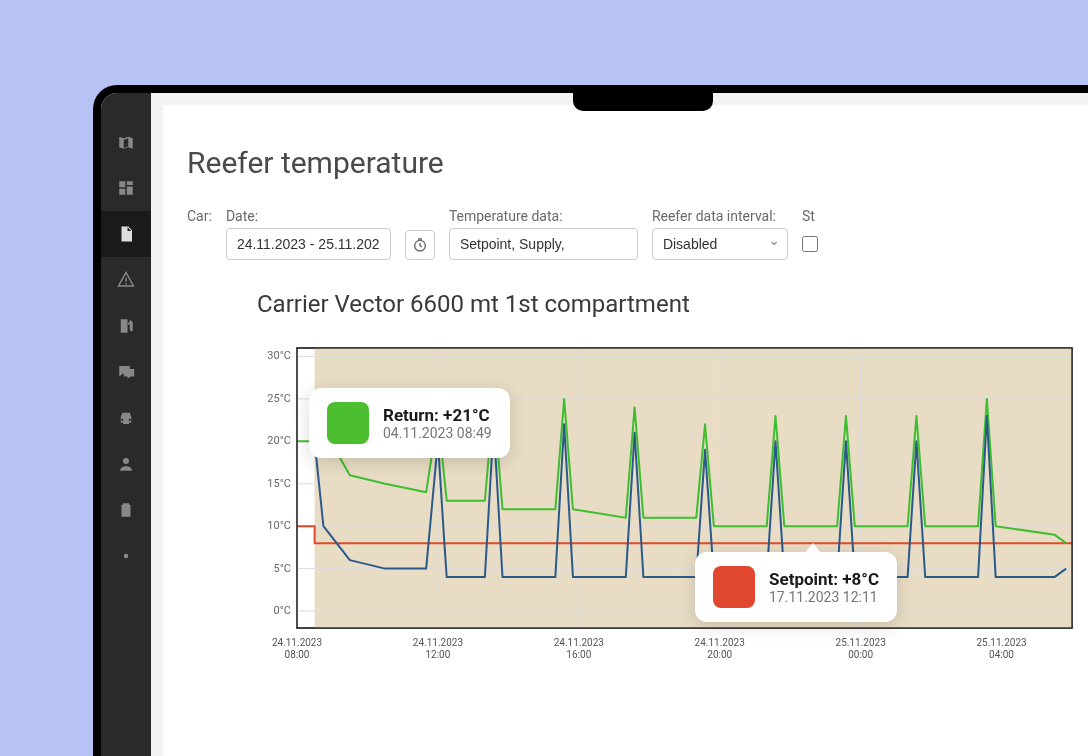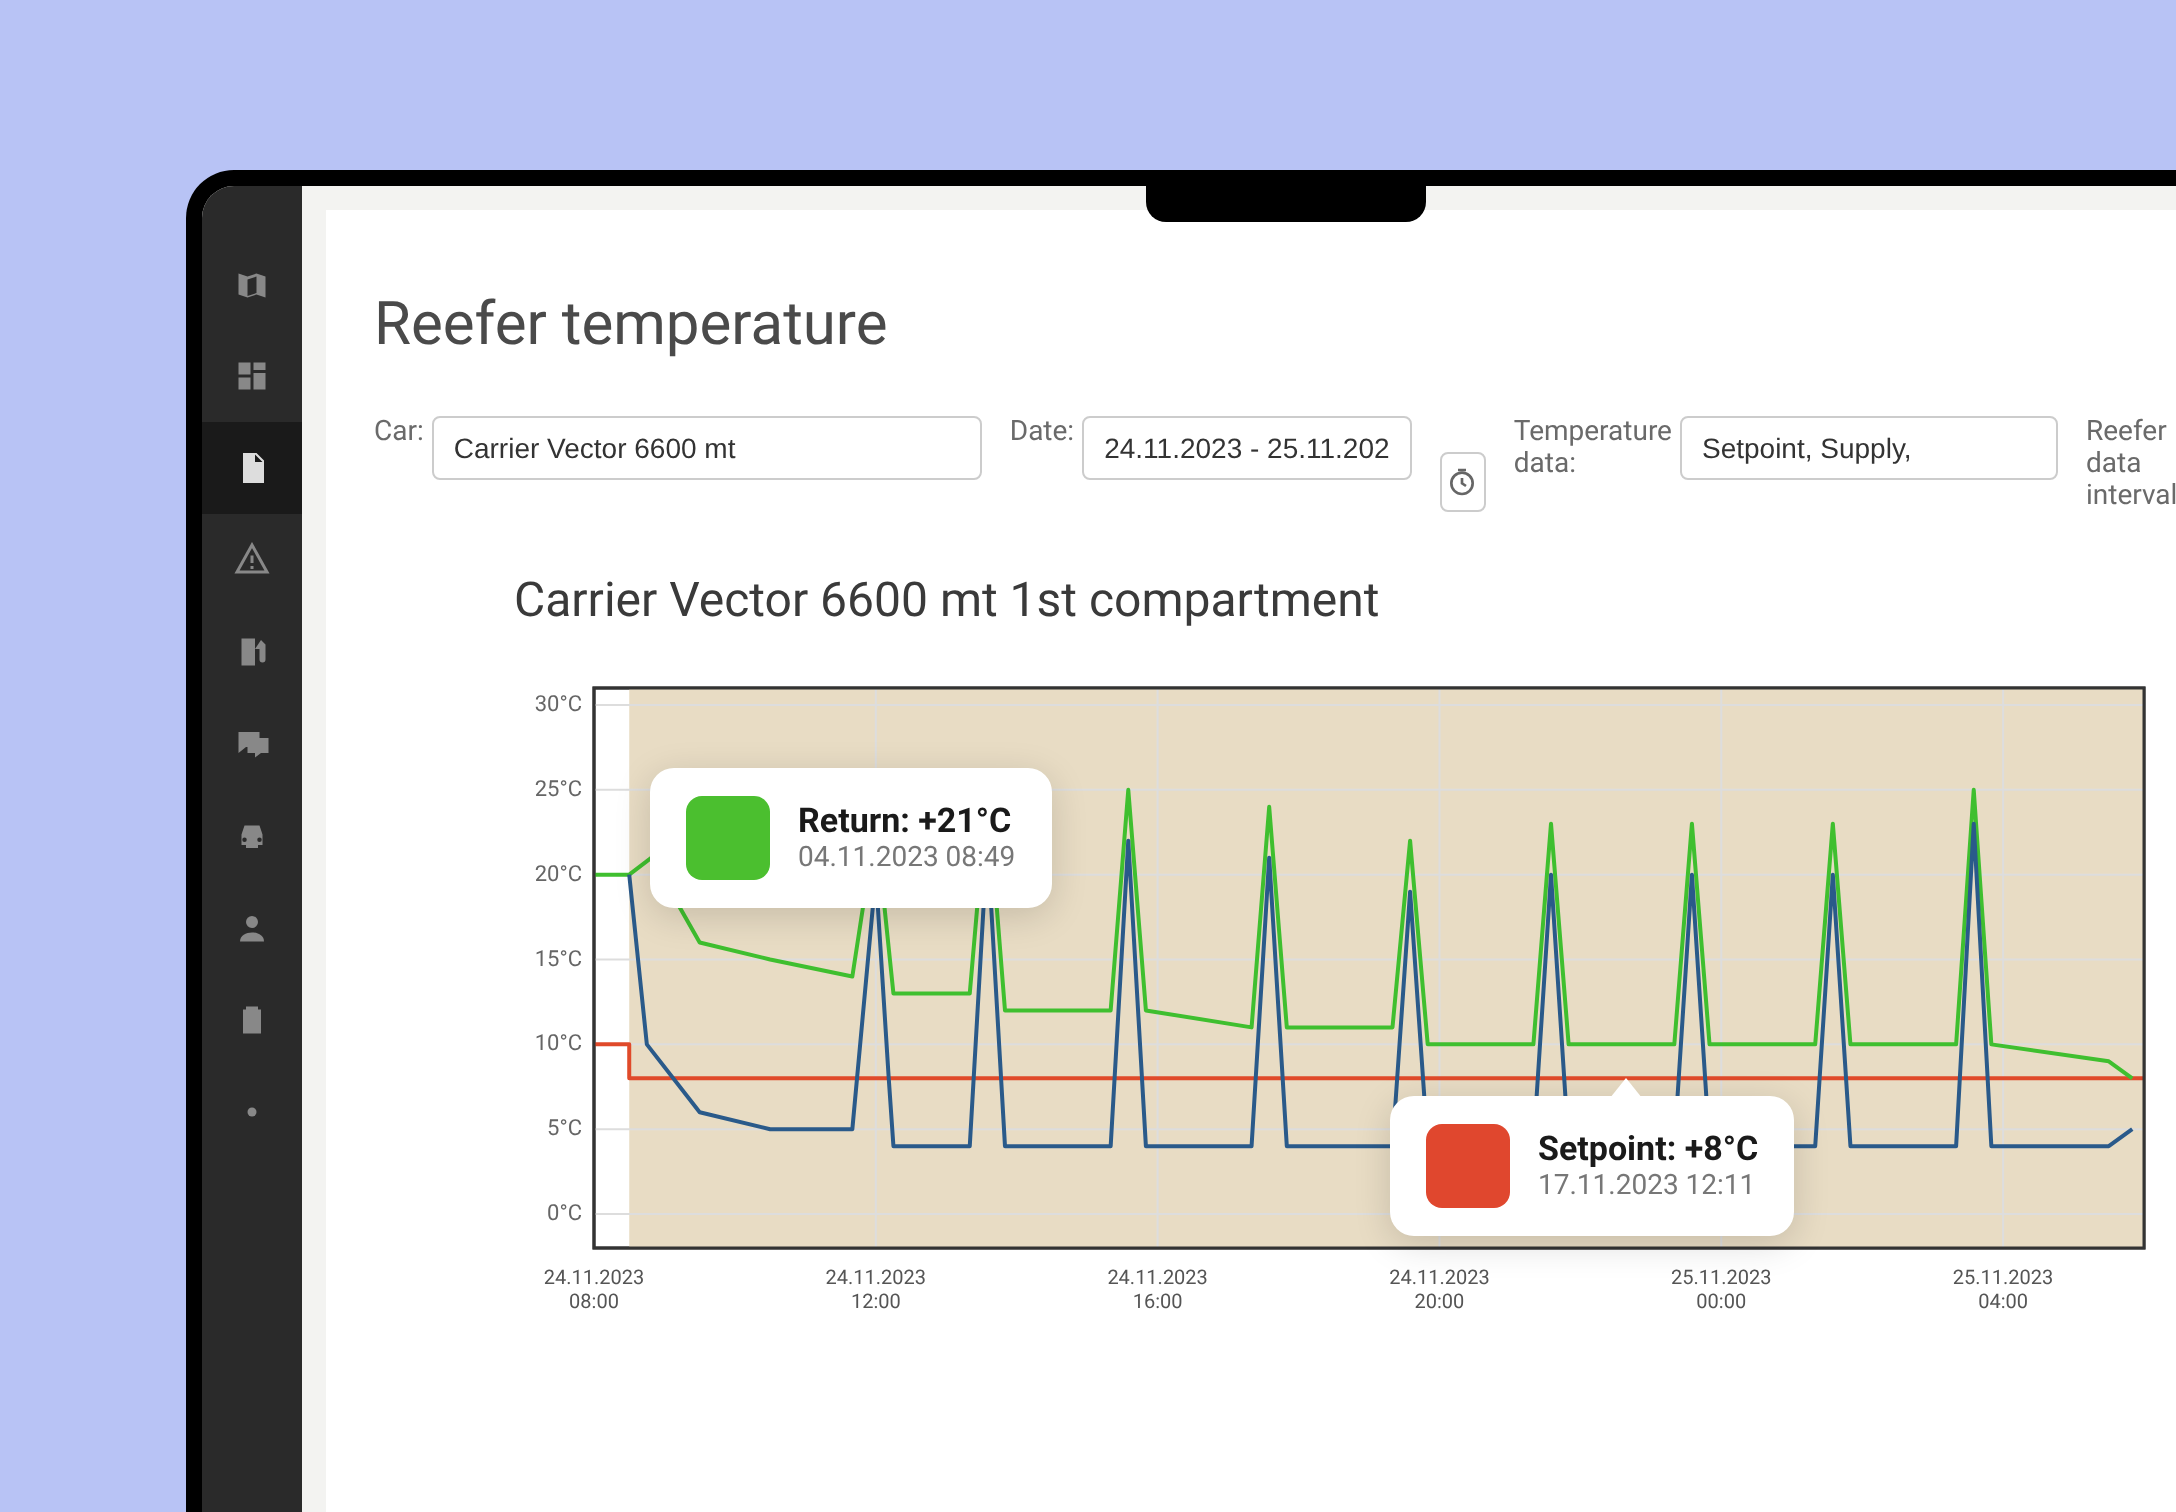--- a/index.html
+++ b/index.html
@@ -73,21 +73,21 @@
     font-size: 30px;
     font-weight: 400;
     color: #4a4a4a;
     margin-bottom: 28px;
   }
   .filters {
     display: flex;
     gap: 14px;
     margin-bottom: 30px;
   }
-  .filter-group { display: flex; flex-direction: row; gap: 4px; }
+  .filter-group { display: flex; flex-direction: column; gap: 4px; }
   .filter-label { font-size: 14px; color: #6a6a6a; }
   .filter-input, .filter-select {
     border: 1px solid #ccc;
     border-radius: 4px;
     padding: 6px 10px;
     font-size: 14px;
     color: #333;
     background: #fff;
     height: 32px;
   }
@@ -130,21 +130,21 @@
     border-radius: 12px;
     box-shadow: 0 4px 18px rgba(0,0,0,0.15);
     padding: 14px 18px;
     display: flex;
     align-items: center;
     gap: 14px;
   }
   .tooltip-swatch { width: 42px; height: 42px; border-radius: 8px; }
   .tooltip-title { font-size: 17px; font-weight: 700; color: #1a1a1a; }
   .tooltip-time { font-size: 14px; color: #777; }
-  .tooltip.return-tip { left: 68px; top: 50px; }
+  .tooltip.return-tip { left: 52px; top: 50px; }
   .tooltip.setpoint-tip { left: 438px; top: 214px; }
   .tooltip-tail {
     position:absolute; width:0; height:0;
     border-left: 8px solid transparent;
     border-right: 8px solid transparent;
     border-bottom: 10px solid #fff;
     top: -9px;
   }
   .setpoint-tip .tooltip-tail { left: 110px; }
 </style>
@@ -209,21 +209,20 @@
           </svg>
       </div>
     </div>
 
     <div class="main">
       <h1 class="page-title">Reefer temperature</h1>
 
       <div class="filters">
         <div class="filter-group">
           <label class="filter-label">Car:</label>
-          <input class="filter-input car" value="Carrier Vector 6600 mt" style="">
         </div>
         <div class="filter-group">
           <label class="filter-label">Date:</label>
           <input class="filter-input date" value="24.11.2023 - 25.11.2023" style="">
         </div>
         <button class="clock-btn">
           <svg width="16" height="16" viewBox="0 0 24 24">
               <circle cx="12" cy="13" r="8" fill="none" stroke="currentColor" stroke-width="2"></circle>
               <path d="M12 9v4l3 2M9 3h6" stroke="currentColor" stroke-width="2" fill="none"></path>
             </svg>

